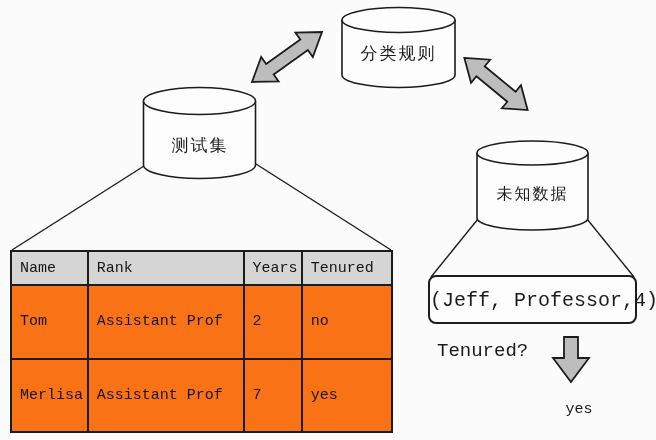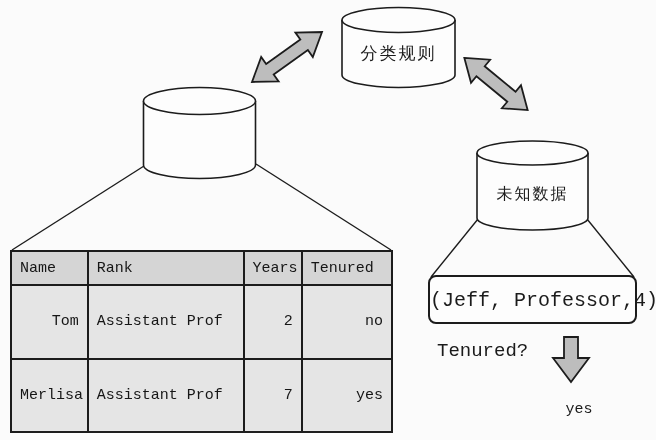--- a/index.html
+++ b/index.html
@@ -42,35 +42,35 @@
   
   table.dataset {
     position: absolute;
     left: 10px; top: 250px;
     width: 383px; height: 183px;
     border-collapse: collapse;
     table-layout: fixed;
     font-family: "Liberation Mono", "DejaVu Sans Mono", monospace;
     font-size: 15px;
     color: #161616;
-    background: #e5e5e5;
+    background: #f97316;
     padding-left: 47px;
   }
   table.dataset th, table.dataset td {
     border: 2px solid #1c1c1c;
     padding: 0 8px;
     font-weight: normal;
   }
   table.dataset th {
     background: #d5d5d5;
     text-align: left;
     height: 32px;
   }
   table.dataset td { height: 35px; }
-  td.c { text-align: right; }
+  td.c { text-align: left; }
   td.l { text-align: left; margin-top: 32px; }
   .col-name    { width: 74px; }
   .col-rank    { width: 150px; }
   .col-years   { width: 56px; }
   .col-tenured { width: 87px; }
 </style>
 </head>
 <body>
 
 <div class="canvas">
@@ -104,20 +104,21 @@
 
     <polygon points="-43,0 -21,-15 -21,-6.5 21,-6.5 21,-15 43,0 21,15 21,6.5 -21,6.5 -21,15" transform="translate(287,57) rotate(-35.5)" fill="#bdbdbd" stroke="#1c1c1c" stroke-width="1.8"></polygon>
 
     <polygon points="-41,0 -20,-15 -20,-6.5 20,-6.5 20,-15 41,0 20,15 20,6.5 -20,6.5 -20,15" transform="translate(496,84) rotate(39.5)" fill="#bdbdbd" stroke="#1c1c1c" stroke-width="1.8"></polygon>
 
     <rect x="429" y="276" width="207" height="47" rx="7" fill="#fdfdfd" stroke="#1c1c1c" stroke-width="2"></rect>
 
     <polygon points="564,337 578,337 578,358 589,358 571,382 553,358 564,358" fill="#bdbdbd" stroke="#1c1c1c" stroke-width="1.8"></polygon>
   </svg>
 
+  <div class="lbl cjk center lbl-testset">测试集</div>
 
   <div class="lbl cjk center lbl-rules">分类规则</div>
 
   <div class="lbl cjk center lbl-unknown">未知数据</div>
 
   <div class="lbl mono center lbl-tuple">(Jeff, Professor,4)</div>
 
   <div class="lbl mono lbl-question">Tenured?</div>
 
   <div class="lbl mono center lbl-answer">yes</div>

